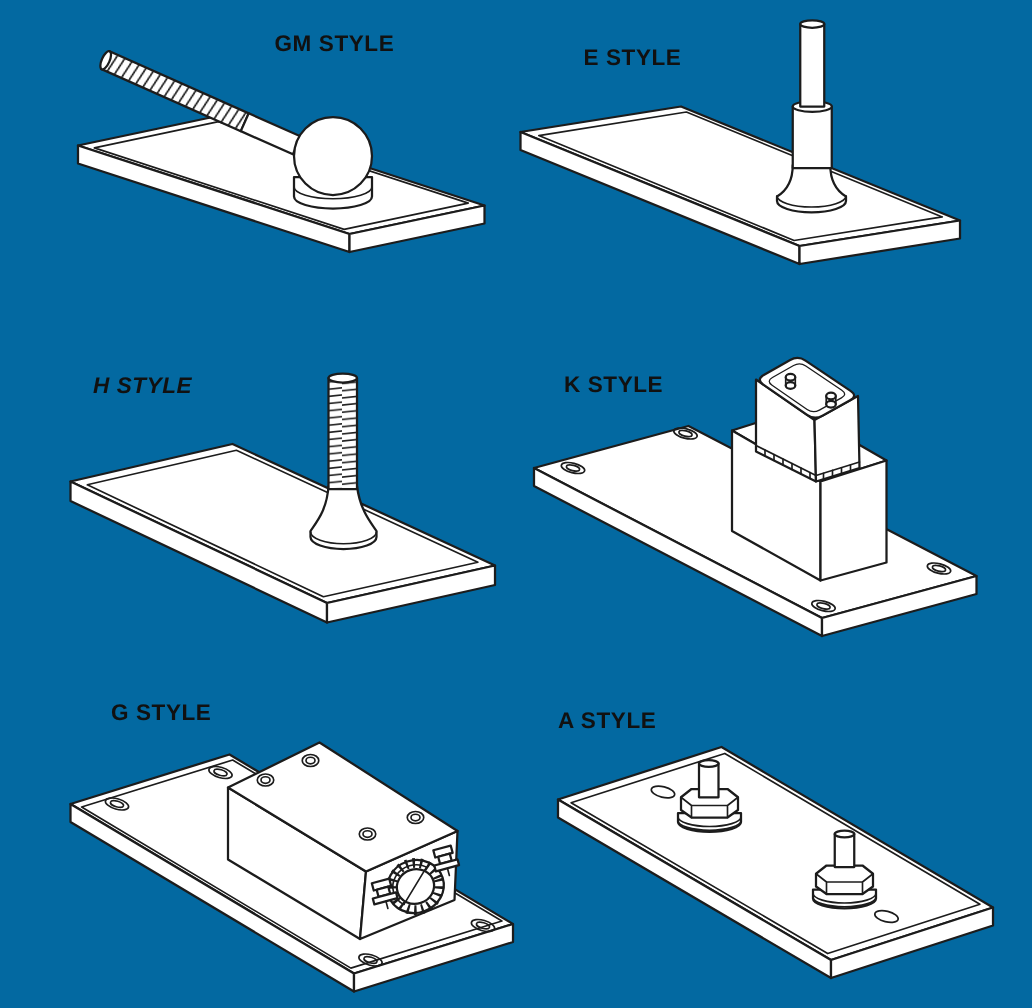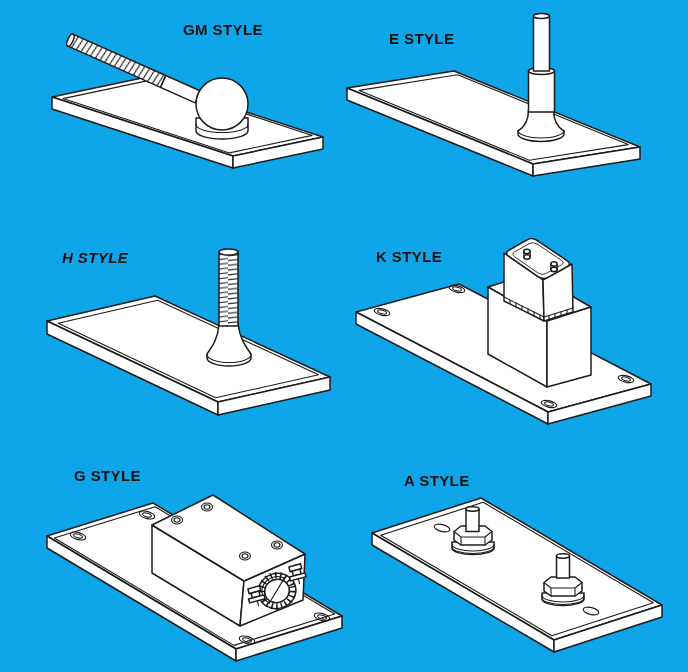--- a/index.html
+++ b/index.html
@@ -1,16 +1,16 @@
 <!DOCTYPE html>
 <html style="--line: #1c1c1c; --label: #111111;"><head>
 <meta charset="utf-8">
 <style>
   html,body{margin:0;padding:0;background:#fff;}
-  .sheet{position:relative;width:688px;height:672px;background:#0ea5e9;
+  .sheet{position:relative;width:688px;height:672px;background:#0369a1;
          font-family:"Liberation Sans",sans-serif;overflow:hidden;}
   .cell{position:absolute;width:344px;height:224px;margin:0;}
   .cell svg{position:absolute;left:0;top:0;width:344px;height:224px;color:var(--line,#1c1c1c);}
   .lbl{position:absolute;z-index:5;font-weight:bold;font-size:15px;letter-spacing:.4px;
        color:var(--label,#111);white-space:nowrap;}
   .sf{stroke:currentColor;stroke-width:1.5;fill:#fff;stroke-linejoin:round;stroke-linecap:round;}
   .t {stroke:currentColor;stroke-width:1.1;fill:none;stroke-linejoin:round;stroke-linecap:round;}
   .p {stroke:currentColor;stroke-width:1.5;stroke-linejoin:round;}
   .bg{fill:#fff;stroke:none;}
   .band{stroke:currentColor;fill:none;stroke-width:6.5;stroke-dasharray:1.6 3.2;}
@@ -204,21 +204,21 @@
           <rect class="sf" x="291" y="117" width="12" height="5"></rect>
           <rect class="sf" x="293" y="122" width="8" height="5"></rect>
           <rect class="sf" x="289" y="127" width="16" height="4"></rect>
           <line class="t" x1="297" y1="131" x2="297" y2="136"></line>
         </g>
       </g>
     </svg>
   </figure>
 
   <figure class="cell" style="left:344px;top:448px;">
-    <figcaption class="lbl" style="left:60px;top:24px;">A STYLE</figcaption>
+    <figcaption class="lbl" style="left:28px;top:24px;">A STYLE</figcaption>
     <svg viewBox="0 0 344 224">
       <g>
         <path class="sf" d="M28,85 L137,50 L318,157 L210,192 Z"></path>
         <path class="sf" d="M28,85 L28,97 L210,204 L210,192 Z"></path>
         <path class="sf" d="M210,192 L210,204 L318,169 L318,157 Z"></path>
         <path class="t" d="M36.7,87.2 L139.2,54.3 L309.3,154.8 L207.8,187.7 Z"></path>
       </g>
       <g>
         <g transform="rotate(14 98 80)">
             <ellipse class="t" cx="98" cy="80" rx="8" ry="3.5"></ellipse>

